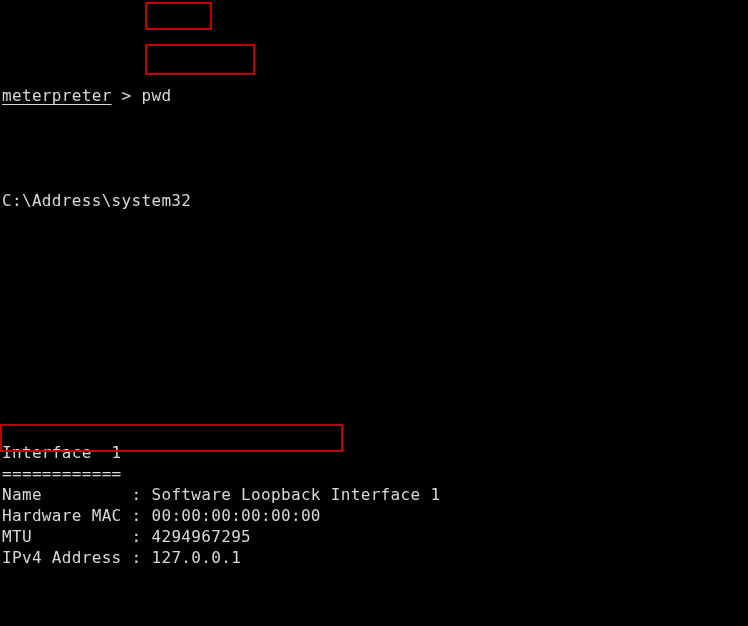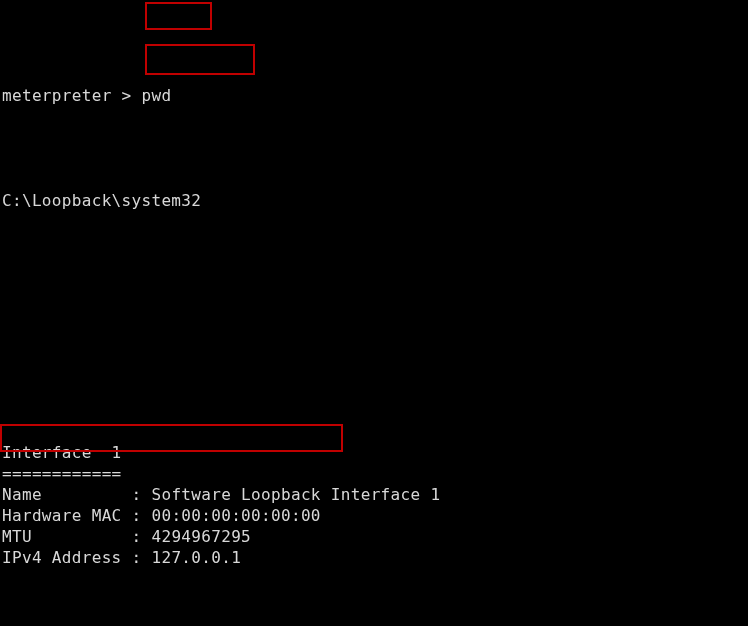--- a/index.html
+++ b/index.html
@@ -25,20 +25,21 @@
     left: 2px;
     top: 1px;
     white-space: pre;
     letter-spacing: 0.33px;
   }
   .line {
     height: 21px;
     white-space: pre;
   }
   .prompt-user {
+    text-decoration: underline;
     text-underline-offset: 3px;
   }
   
   .hl {
     position: absolute;
     border: 2px solid #c00000;
     box-sizing: border-box;
     pointer-events: none;
   }
   #hl-pwd {
@@ -64,21 +65,21 @@
 <body>
 
 <div id="terminal">
 
   <div id="screen">
 
     
     <div class="line"><span class="prompt-user">meterpreter</span><span> &gt; </span><span>pwd</span></div>
 
     
-    <div class="line">C:\Loopback\system32</div>
+    <div class="line">C:\Address\system32</div>
 
     
 
     
     <div class="line"> </div>
 
     
     <div id="interface-blocks"><div class="line">Interface  1</div><div class="line">============</div><div class="line"><span>Name         : </span><span>Software Loopback Interface 1</span></div><div class="line"><span>Hardware MAC : </span><span>00:00:00:00:00:00</span></div><div class="line"><span>MTU          : </span><span>4294967295</span></div><div class="line"><span>IPv4 Address : </span><span>127.0.0.1</span></div></div>
 
   </div>

